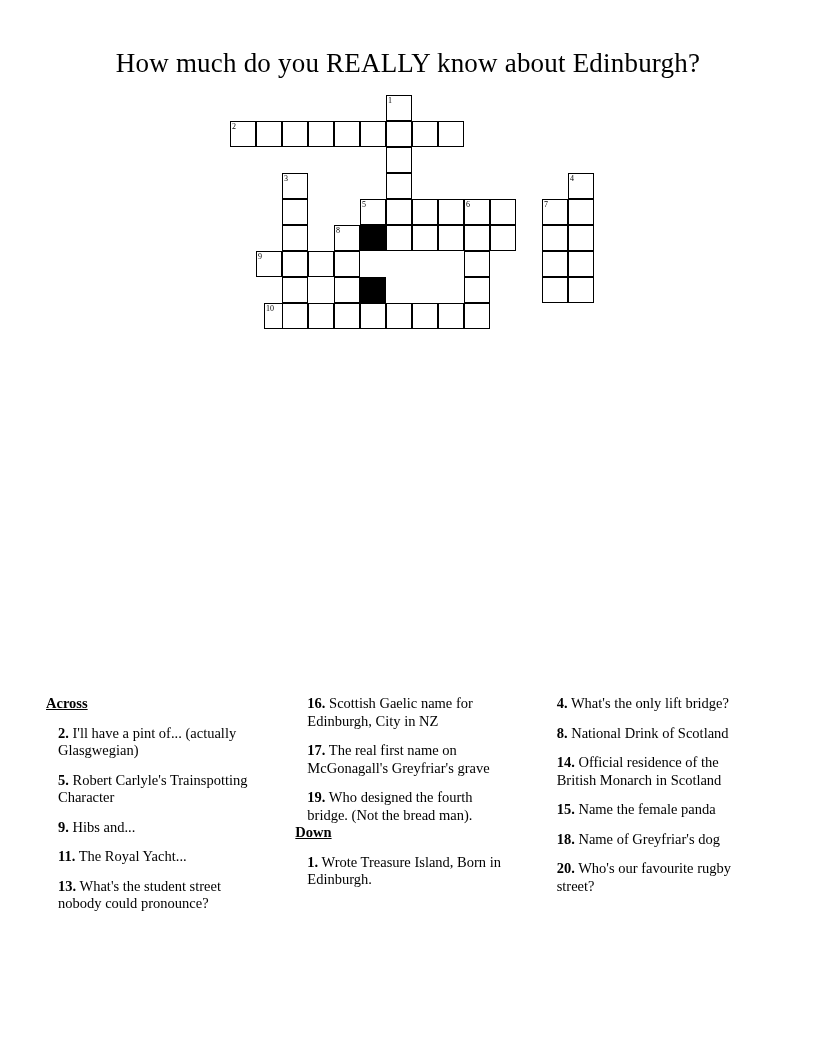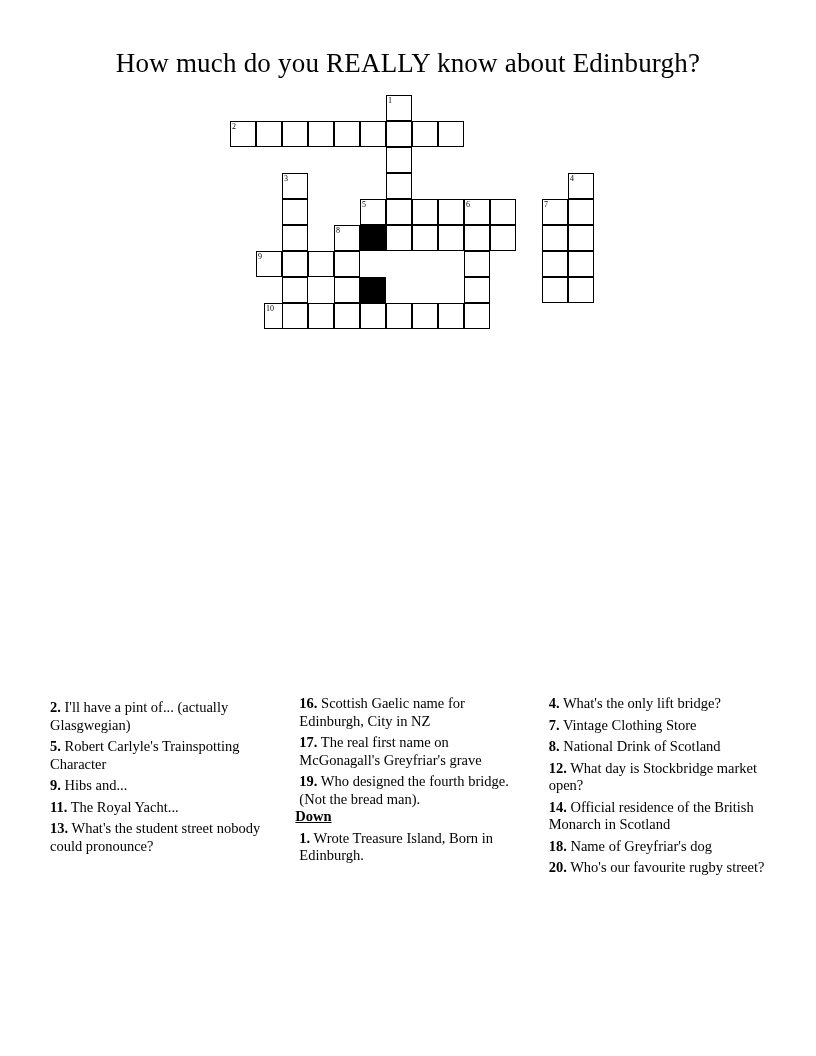--- a/index.html
+++ b/index.html
@@ -67,21 +67,21 @@
     font-size: 14.5px;
     line-height: 17.5px;
   }
   .clue-heading {
     font-weight: bold;
     text-decoration: underline;
     margin: 0 0 1px 0;
     break-after: avoid;
   }
   .clue {
-    margin: 4px;
+    margin: 12px;
     text-indent: 0;
   }
   .clue b {
     font-weight: bold;
   }
 </style>
 </head>
 <body>
 
 <h1 id="title">How much do you REALLY know about Edinburgh?</h1>
@@ -160,34 +160,34 @@
       <div class="cell" style="left: 334px; top: 208px;"></div>
       <div class="cell" style="left: 360px; top: 208px;"></div>
       <div class="cell" style="left: 386px; top: 208px;"></div>
       <div class="cell" style="left: 412px; top: 208px;"></div>
       <div class="cell" style="left: 438px; top: 208px;"></div>
       <div class="cell" style="left: 464px; top: 208px;"></div>
     </div>
 </div>
 
 <div id="clues">
+  <div class="clue-heading">Across</div>
   <div id="across-list">
       <p class="clue"><b>2.</b><span> I'll have a pint of... (actually Glasgwegian)</span></p>
       <p class="clue"><b>5.</b><span> Robert Carlyle's Trainspotting Character</span></p>
       <p class="clue"><b>9.</b><span> Hibs and...</span></p>
       <p class="clue"><b>11.</b><span> The Royal Yacht...</span></p>
       <p class="clue"><b>13.</b><span> What's the student street nobody could pronounce?</span></p>
       <p class="clue"><b>16.</b><span> Scottish Gaelic name for Edinburgh, City in NZ</span></p>
       <p class="clue"><b>17.</b><span> The real first name on McGonagall's Greyfriar's grave</span></p>
       <p class="clue"><b>19.</b><span> Who designed the fourth bridge. (Not the bread man).</span></p>
     </div>
   <div class="clue-heading" style="margin-top:0;">Down</div>
   <div id="down-list">
       <p class="clue"><b>1.</b><span> Wrote Treasure Island, Born in Edinburgh.</span></p>
       <p class="clue"><b>4.</b><span> What's the only lift bridge?</span></p>
-      <p class="clue"><b>7.</b><span> Vintage Clothing Store</span></p>
       <p class="clue"><b>8.</b><span> National Drink of Scotland</span></p>
-      <p class="clue"><b>12.</b><span> What day is Stockbridge market open?</span></p>
       <p class="clue"><b>14.</b><span> Official residence of the British Monarch in Scotland</span></p>
+      <p class="clue"><b>15.</b><span> Name the female panda</span></p>
       <p class="clue"><b>18.</b><span> Name of Greyfriar's dog</span></p>
       <p class="clue"><b>20.</b><span> Who's our favourite rugby street?</span></p>
     </div>
 </div>
 
 </body></html>

